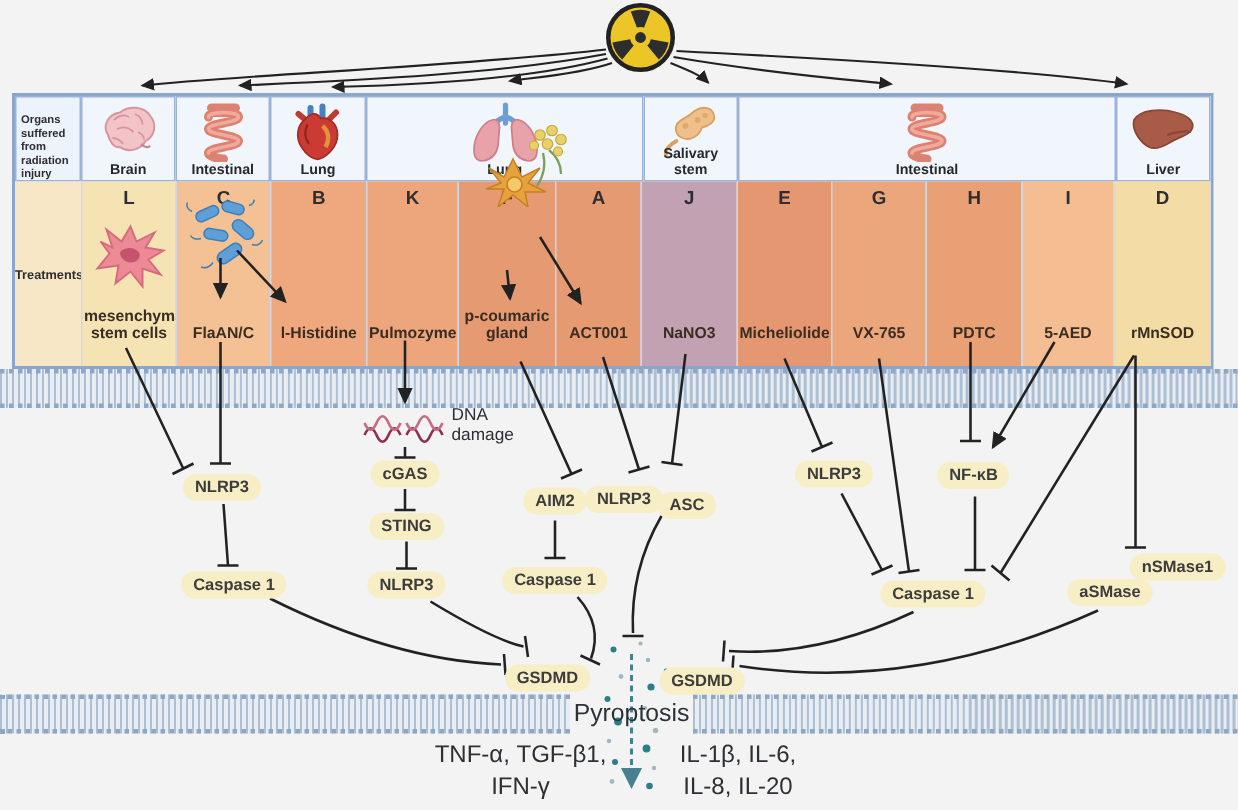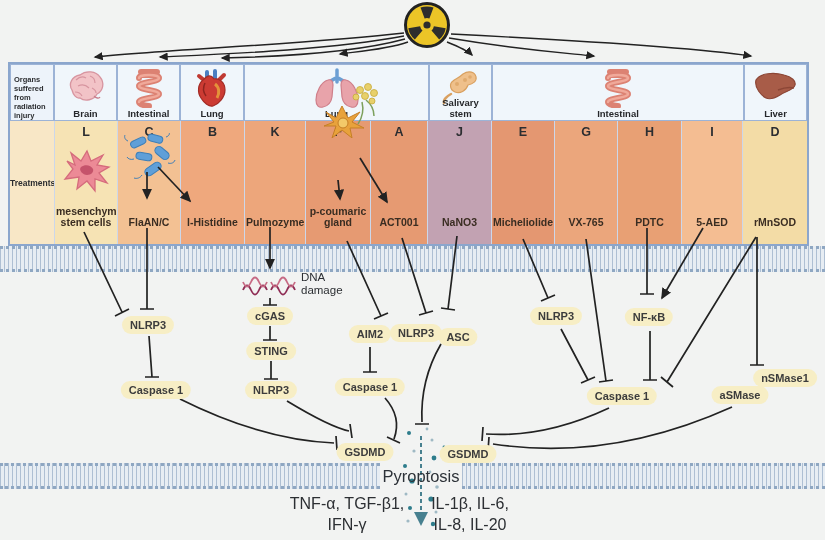--- a/index.html
+++ b/index.html
@@ -26,21 +26,21 @@
   
   #lines{position:absolute;left:0;top:0;z-index:2;}
   
   .pill{position:absolute;transform:translate(-50%,-50%);background:#f7eec5;border-radius:10px;padding:3px 8px;font-weight:bold;font-size:11px;color:#3c3c3c;white-space:nowrap;z-index:3;}
   
   .plain{position:absolute;font-weight:normal;color:#2c2f33;z-index:3;white-space:nowrap;}
   #dnaDamage{left:301px;top:271px;font-size:11.5px;line-height:1.15;}
   #pyroLabel{left:421px;top:476px;transform:translate(-50%,-50%);font-size:16.5px;color:#2d3238;}
   .cyto{font-size:16px;text-align:center;line-height:1.3;transform:translateX(-50%);}
   #cytoL{left:347px;top:494px;}
-  #cytoR{left:470px;top:494px;}
+  #cytoR{left:492px;top:494px;}
 </style>
 </head>
 <body>
 
 <div id="stage">
 
   <div id="orgTable">
     <div class="sidecell" id="sideOrgans">
       <div>Organs suffered from radiation injury</div>
     </div>

